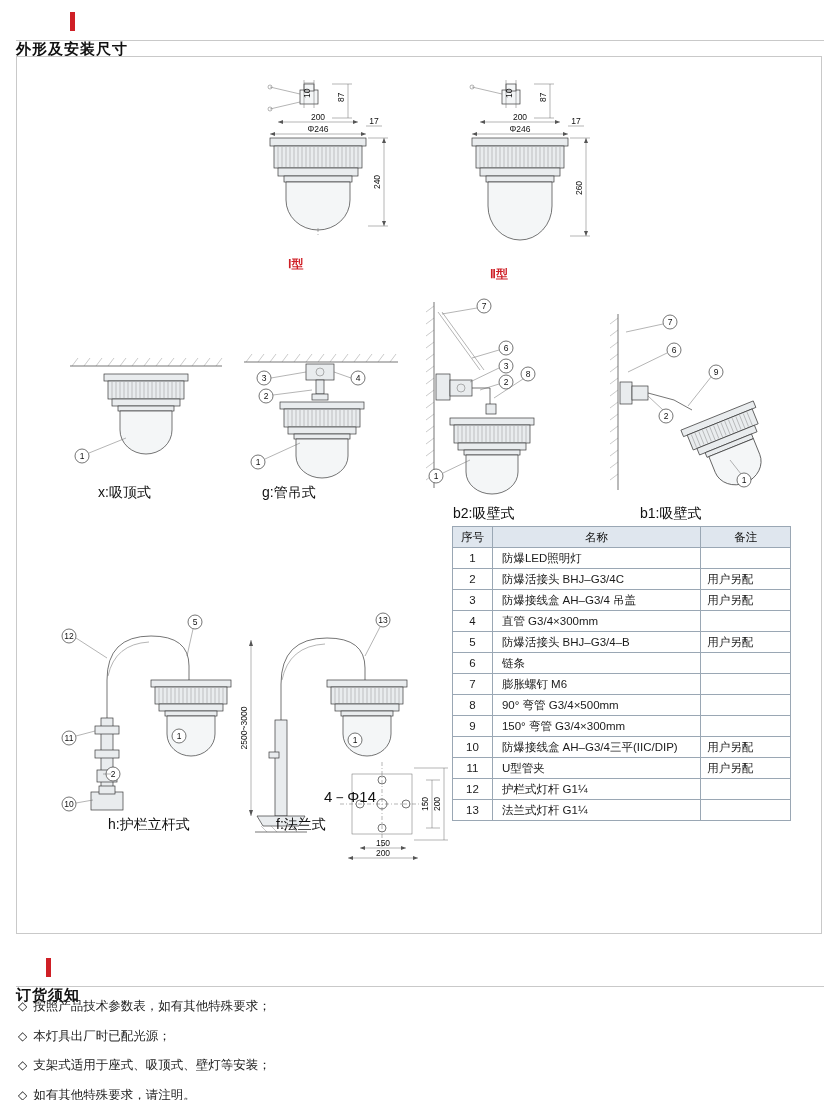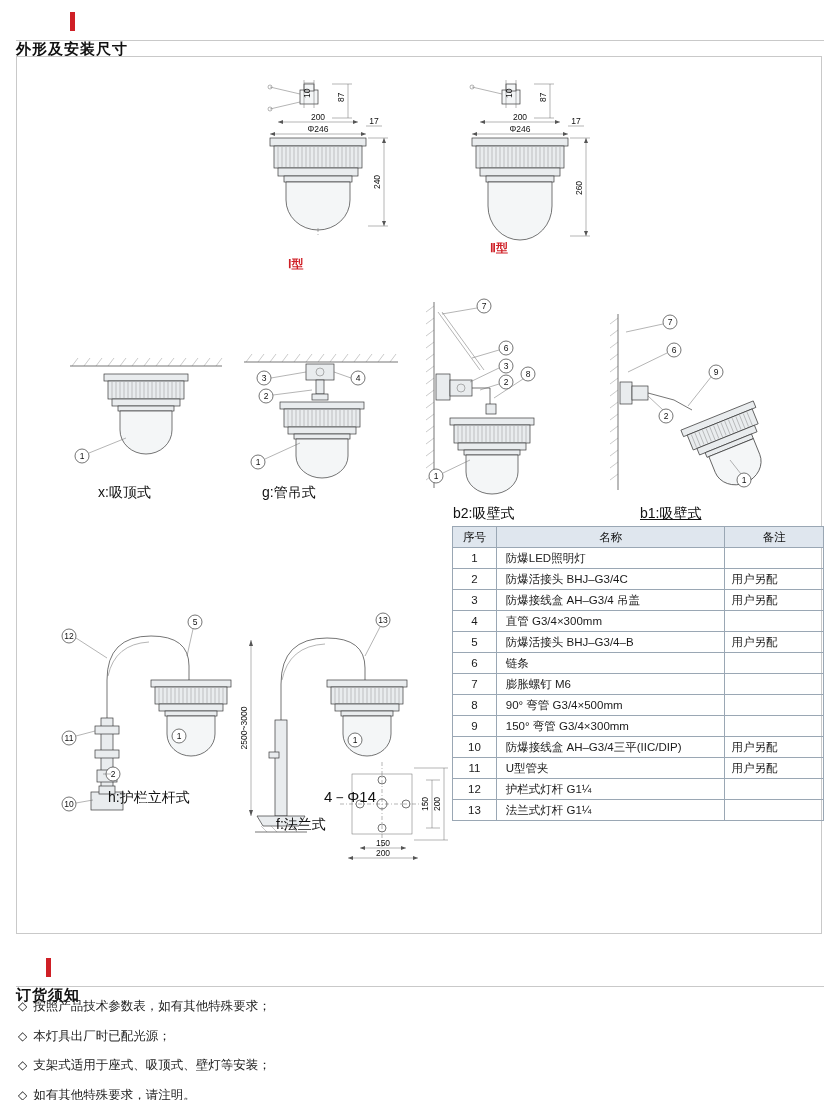--- a/index.html
+++ b/index.html
@@ -84,21 +84,21 @@
   .note .dia {
     font-size: 12px;
     color: #222;
   }
 
   
   .parts-table {
     position: absolute;
     left: 452px;
     top: 526px;
-    width: 372px;
+    width: 339px;
     border-collapse: collapse;
     font-size: 11.5px;
   }
   .parts-table th, .parts-table td {
     border: 1px solid #9aa7b4;
     height: 21px;
     padding: 0 6px;
     box-sizing: border-box;
   }
   .parts-table thead th {
@@ -276,21 +276,21 @@
       <line x1="118" y1="48" x2="134" y2="48" class="ln-thin"></line>
       <text class="dim" x="126" y="46" text-anchor="middle">17</text>
       <line x1="120" y1="60" x2="140" y2="60" class="ln-thin"></line>
       <line x1="120" y1="158" x2="140" y2="158" class="ln-thin"></line>
       <line x1="136" y1="60" x2="136" y2="158" class="ln-thin"></line>
       <path d="M136 60 l-2 5 l4 0 z" fill="#555"></path>
       <path d="M136 158 l-2 -5 l4 0 z" fill="#555"></path>
       <text class="dim" x="132" y="110" transform="rotate(-90 132 110)" text-anchor="middle">260</text>
     </svg>
   </div>
-  <div class="lbl lbl-red" style="left:490px; top:240px;font-family:Liberation Mono, monospace;">Ⅱ型</div>
+  <div class="lbl lbl-red" style="left:490px; top:266px;font-family:Liberation Mono, monospace;">Ⅱ型</div>
 
   <div class="dwg" style="left:70px; top:352px;">
     <svg width="160" height="135" viewBox="0 0 160 135">
 
       <line x1="0" y1="14" x2="152" y2="14" class="ln"></line>
       <g class="hatch">
         <line x1="2" y1="14" x2="8" y2="6"></line>
           <line x1="14" y1="14" x2="20" y2="6"></line>
         <line x1="26" y1="14" x2="32" y2="6"></line>
           <line x1="38" y1="14" x2="44" y2="6"></line>
@@ -545,21 +545,21 @@
       <text class="calloutxt" x="112" y="62">9</text>
       <line x1="107" y1="67" x2="84" y2="96" class="ln-thin"></line>
       <circle cx="62" cy="106" r="7" class="callout"></circle>
       <text class="calloutxt" x="62" y="106">2</text>
       <line x1="59" y1="100" x2="44" y2="86" class="ln-thin"></line>
       <circle cx="140" cy="170" r="7" class="callout"></circle>
       <text class="calloutxt" x="140" y="170">1</text>
       <line x1="137" y1="164" x2="126" y2="150" class="ln-thin"></line>
     </svg>
   </div>
-  <div class="lbl" style="left:640px; top:505px;text-decoration:underline;">b1:吸壁式</div>
+  <div class="lbl" style="left:640px; top:505px;">b1:吸壁式</div>
 
   <div class="dwg" style="left:55px; top:600px;">
     <svg width="190" height="230" viewBox="0 0 190 230">
 
       <path d="M52 190 L52 80 Q52 36 96 36 Q134 36 134 66 L134 80" class="ln" stroke-width="3" stroke-linecap="round"></path>
 
       <g class="ln-thin">
         <path d="M53 76 Q60 44 94 42"></path>
       </g>
 
@@ -610,21 +610,21 @@
       <circle cx="58" cy="174" r="7" class="callout"></circle>
       <text class="calloutxt" x="58" y="174">2</text>
       <line x1="56" y1="174" x2="48" y2="174" class="ln-thin"></line>
       <circle cx="14" cy="204" r="7" class="callout"></circle>
       <text class="calloutxt" x="14" y="204">10</text>
       <line x1="21" y1="203" x2="38" y2="200" class="ln-thin"></line>
       <circle cx="124" cy="136" r="7" class="callout"></circle>
       <text class="calloutxt" x="124" y="136">1</text>
     </svg>
   </div>
-  <div class="lbl" style="left:92px; top:789px;padding-left:16px;">h:护栏立杆式</div>
+  <div class="lbl" style="left:92px; top:816px;padding-left:16px;">h:护栏立杆式</div>
 
   <div class="dwg" style="left:235px; top:600px;">
     <svg width="190" height="235" viewBox="0 0 190 235">
 
       <path d="M46 218 L46 84 Q46 38 92 38 Q130 38 130 68 L130 80" class="ln" stroke-width="3" stroke-linecap="round"></path>
       <g class="ln-thin">
           <path d="M47 80 Q54 46 90 44"></path>
         </g>
 
       <rect x="40" y="120" width="12" height="96" class="fillgray"></rect>

